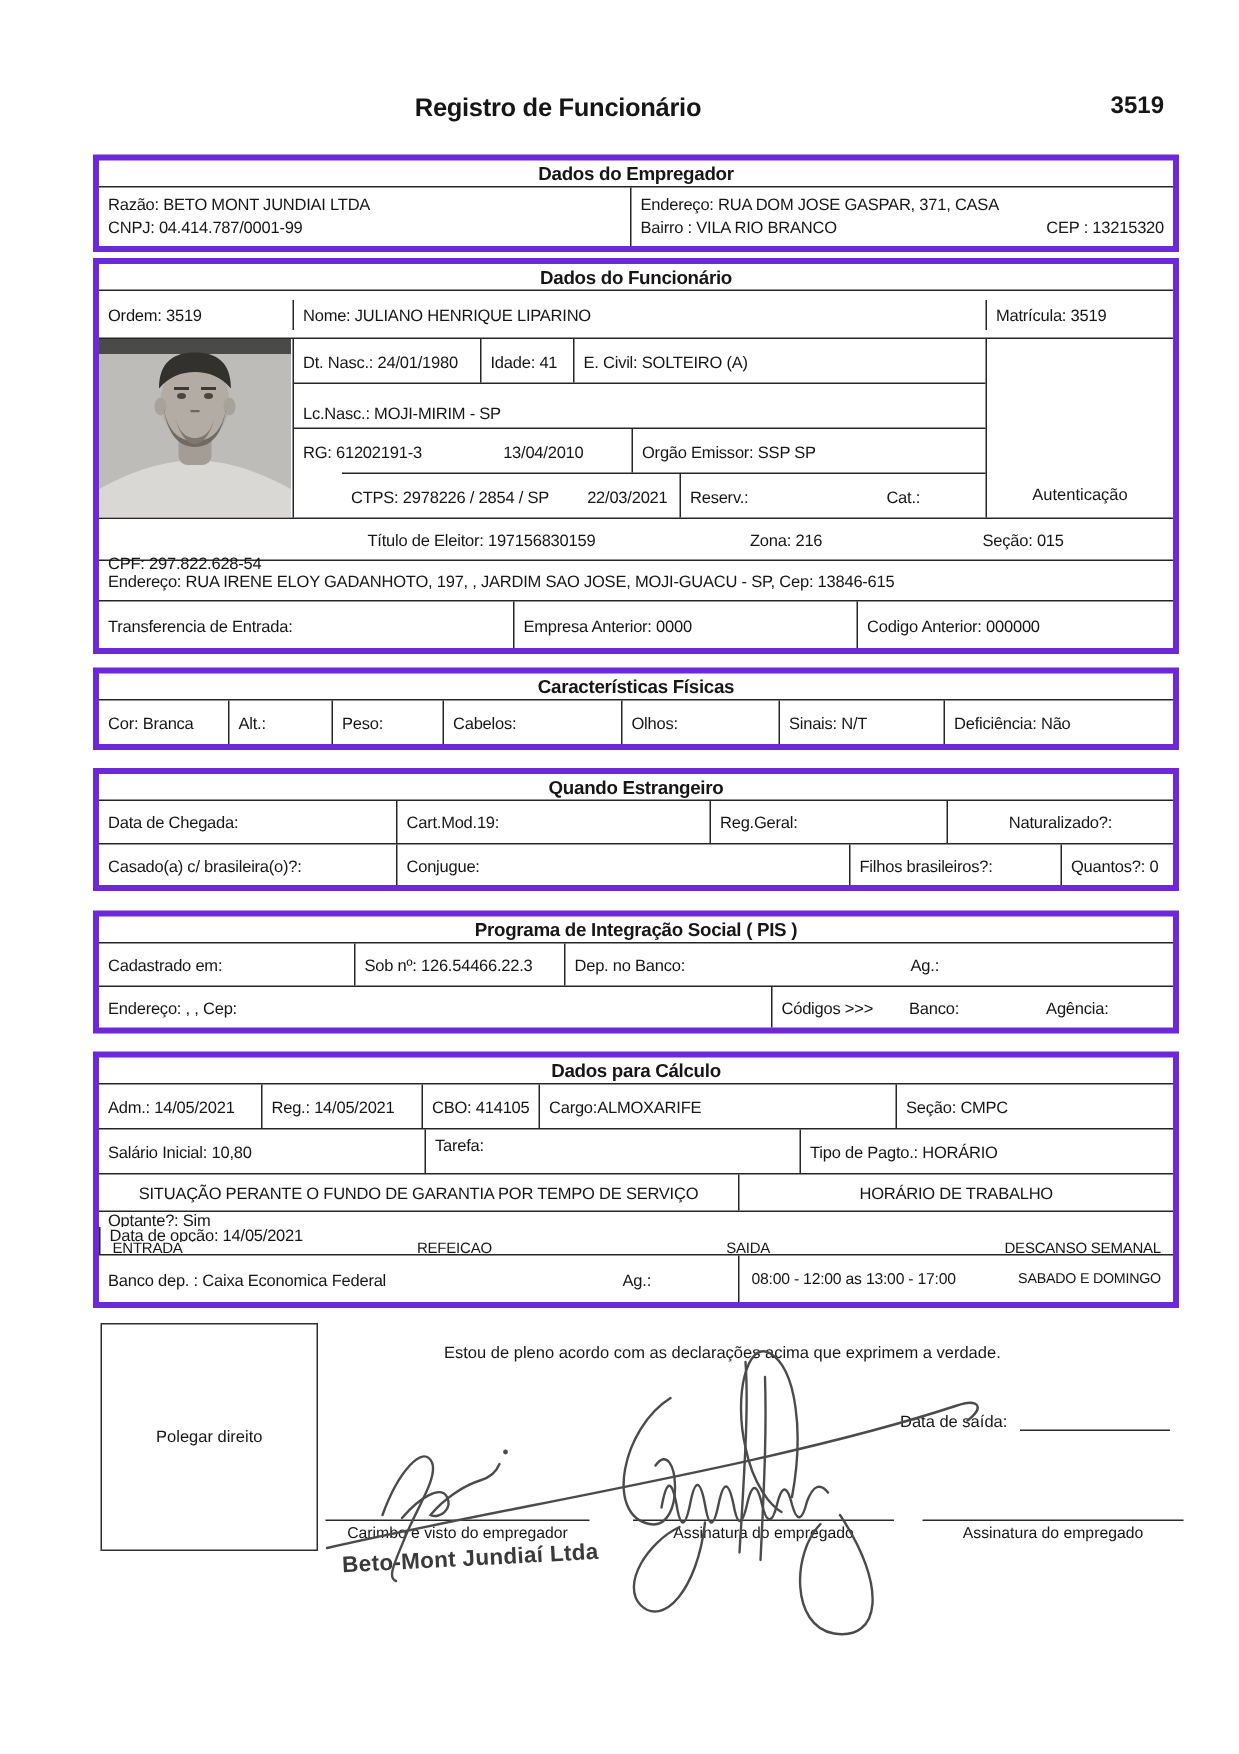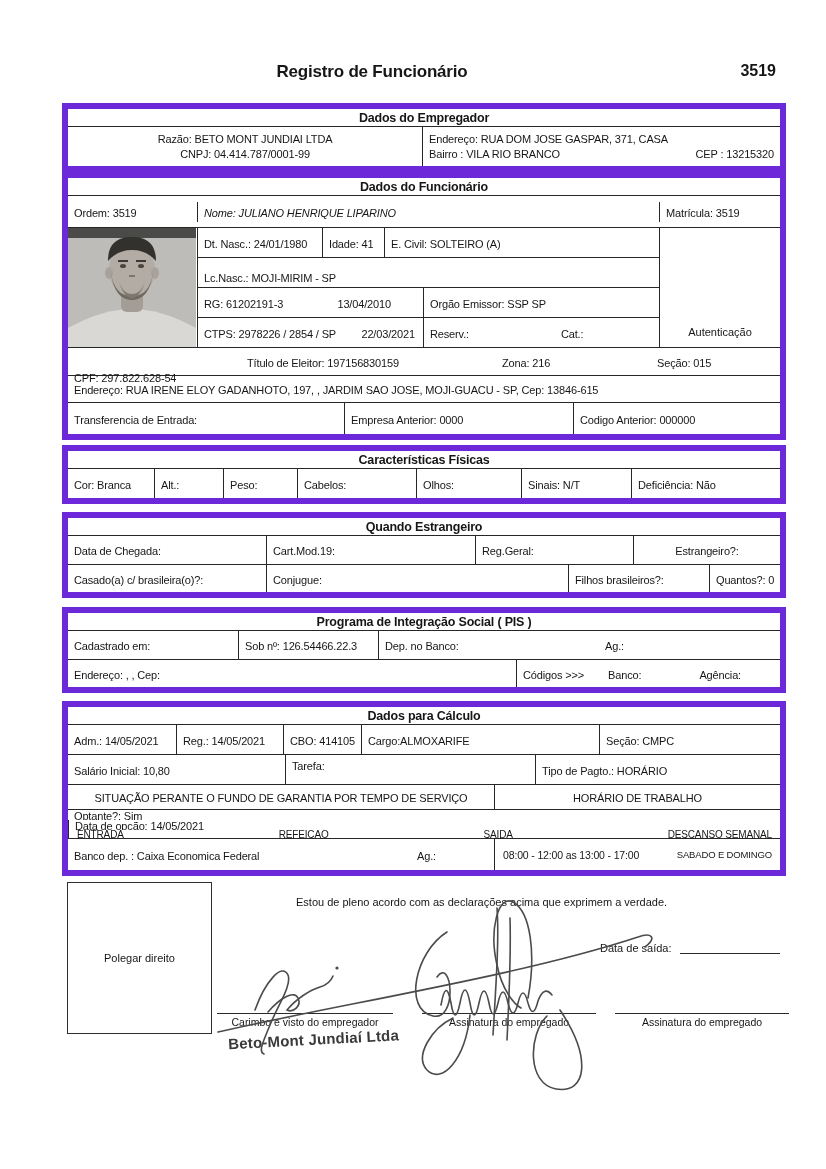--- a/index.html
+++ b/index.html
@@ -15,21 +15,21 @@
   .doc-title {
     position:absolute; top:62px; left:62px; width:620px;
     text-align:center; font-weight:bold; font-size:17px; letter-spacing:-0.2px;
   }
   .doc-number {
     position:absolute; top:62px; right:50px;
     font-weight:bold; font-size:16px;
   }
   .box {
     position:absolute; left:62px; width:724px;
-    border:6px solid #6d28d9; background:#fff;
+    border:4px solid #6d28d9; background:#fff;
   }
   .sec-title {
     text-align:center; font-weight:bold; font-size:12.5px;
     padding:2px 0 1px; letter-spacing:-0.2px;
   }
   .row { display:flex; border-top:1px solid #262626; align-items:stretch; }
   .cell {
     border-left:1px solid #262626;
     padding:5px 6px 3px; font-size:11px; letter-spacing:-0.15px;
     white-space:nowrap; overflow:hidden;
@@ -71,39 +71,39 @@
 <body>
 
 <div class="sheet">
 
   <div class="doc-title">Registro de Funcionário</div>
   <div class="doc-number">3519</div>
 
   <section class="box" style="top:103px;">
     <div class="sec-title">Dados do Empregador</div>
     <div class="row" style="height:40px;">
-      <div class="cell twolines" style="width:354px;text-align:center;">
+      <div class="cell twolines" style="width:354px;">
         <div>Razão: BETO MONT JUNDIAI  LTDA</div>
         <div>CNPJ: 04.414.787/0001-99</div>
       </div>
       <div class="cell twolines grow">
         <div>Endereço: RUA DOM JOSE GASPAR, 371, CASA</div>
         <div class="split">
           <span>Bairro : VILA RIO BRANCO</span>
           <span>CEP : 13215320</span>
         </div>
       </div>
     </div>
   </section>
 
   <section class="box" style="top:172px;">
     <div class="sec-title">Dados do Funcionário</div>
     <div class="row" style="height:32px; align-items:center;">
       <div class="cell" style="width:129px;">Ordem: 3519</div>
-      <div class="cell" style="width:462px;font-style:italic;">Nome: JULIANO HENRIQUE LIPARINO</div>
+      <div class="cell" style="width:462px;">Nome: JULIANO HENRIQUE LIPARINO</div>
       <div class="cell grow">Matrícula: 3519</div>
     </div>
     <div class="row" style="height:120px;">
       <div class="cell photo-cell">
         <svg width="128" height="119" viewBox="0 0 128 119">
           <rect x="0" y="0" width="128" height="119" fill="#bdbcb8"></rect>
           <rect x="0" y="0" width="128" height="10" fill="#4a4a48"></rect>
           <path d="M0 119 L0 100 C24 87 44 81 64 81 C84 81 104 87 128 100 L128 119 Z" fill="#d9d8d4"></path>
           <rect x="53" y="60" width="22" height="24" rx="6" fill="#a39d95"></rect>
           <ellipse cx="64" cy="42" rx="23" ry="27" fill="#b2aca4"></ellipse>
@@ -127,21 +127,21 @@
         <div class="subrow" style="align-items:flex-end;">
           <div class="cell grow">Lc.Nasc.: MOJI-MIRIM - SP</div>
         </div>
         <div class="subrow" style="align-items:center;">
           <div class="cell flexcell" style="width:225px; align-self:stretch; align-items:center;">
             <span>RG: 61202191-3</span>
             <span style="margin-left:auto; margin-right:26px;">13/04/2010</span>
           </div>
           <div class="cell grow" style="align-self:stretch; display:flex; align-items:center;">Orgão Emissor: SSP SP</div>
         </div>
-        <div class="subrow" style="align-items:center;">
+        <div class="subrow" style="align-items:center;margin-left:32px;">
           <div class="cell flexcell" style="width:225px; align-self:stretch; align-items:center;">
             <span>CTPS: 2978226 / 2854 / SP</span>
             <span style="margin-left:auto; margin-right:2px;">22/03/2021</span>
           </div>
           <div class="cell flexcell grow" style="align-self:stretch; align-items:center;">
             <span>Reserv.:</span>
             <span style="margin-left:92px;">Cat.:</span>
           </div>
         </div>
       </div>
@@ -175,21 +175,21 @@
       <div class="cell grow" style="align-self:stretch; display:flex; align-items:center;">Deficiência: Não</div>
     </div>
   </section>
 
   <section class="box" style="top:512px;">
     <div class="sec-title">Quando Estrangeiro</div>
     <div class="row" style="height:29px;">
       <div class="cell" style="width:198px; display:flex; align-items:center;">Data de Chegada:</div>
       <div class="cell" style="width:209px; display:flex; align-items:center;">Cart.Mod.19:</div>
       <div class="cell" style="width:158px; display:flex; align-items:center;">Reg.Geral:</div>
-      <div class="cell grow ctr" style="display:flex; align-items:center; justify-content:center;">Estrangeiro?:</div>
+      <div class="cell grow ctr" style="display:flex; align-items:center; justify-content:center;">Naturalizado?:</div>
     </div>
     <div class="row" style="height:28px;">
       <div class="cell" style="width:198px; display:flex; align-items:center;">Casado(a) c/ brasileira(o)?:</div>
       <div class="cell" style="width:302px; display:flex; align-items:center;">Conjugue:</div>
       <div class="cell" style="width:141px; display:flex; align-items:center;">Filhos brasileiros?:</div>
       <div class="cell grow" style="display:flex; align-items:center;">Quantos?: 0</div>
     </div>
   </section>
 
   <section class="box" style="top:607px;">

